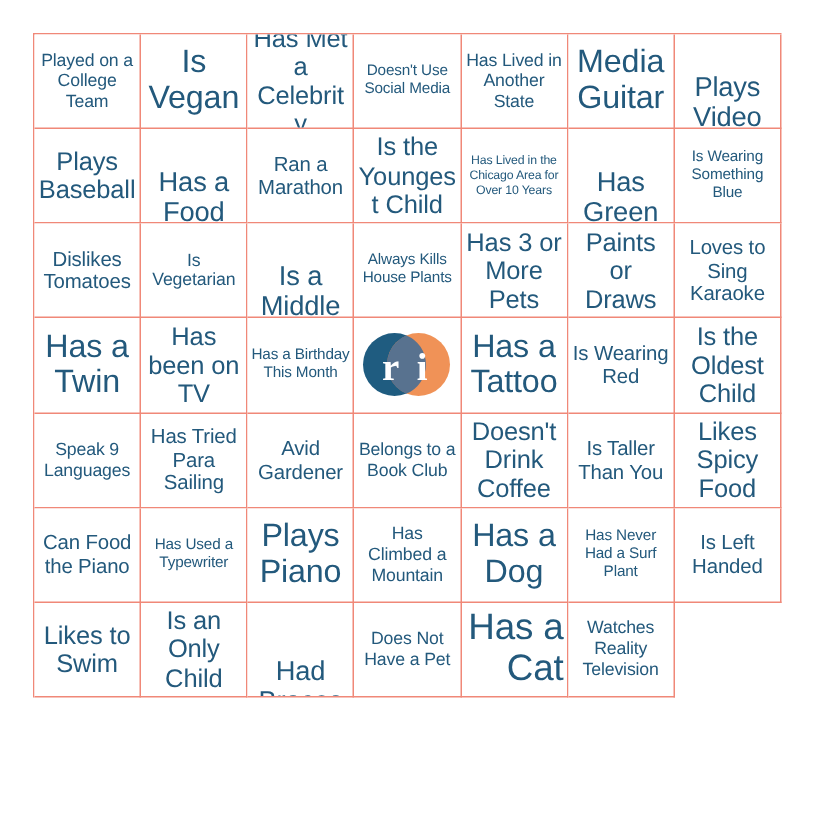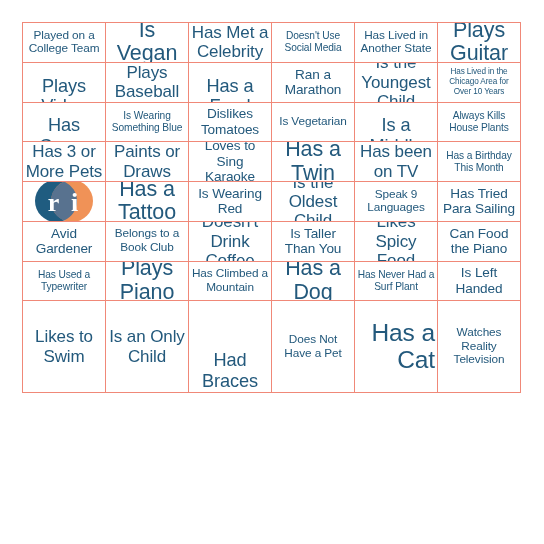--- a/index.html
+++ b/index.html
@@ -14,24 +14,24 @@
     overflow: hidden;
     font-family: "Liberation Sans", sans-serif;
     -webkit-font-smoothing: antialiased;
   }
 
   #bingo-card {
     position: absolute;
     left: 22px;
     top: 22px;
     width: 499px;
-    height: 371px;
+    height: 443px;
     box-sizing: border-box;
     display: grid;
-    grid-template-columns: repeat(6, 1fr);
+    grid-template-columns: repeat(7, 1fr);
     grid-template-rows: repeat(7, 1fr);
     border-top: 1px solid #f08878;
     border-left: 1px solid #f08878;
     background: #ffffff;
   }
 
   .bingo-cell {
     box-sizing: border-box;
     border-right: 1px solid #f08878;
     border-bottom: 1px solid #f08878;
@@ -95,21 +95,21 @@
     <div class="bingo-cell fs-l">
       <span class="cell-text">Has Met a Celebrity</span>
     </div>
     <div class="bingo-cell fs-xs">
       <span class="cell-text">Doesn't Use Social Media</span>
     </div>
     <div class="bingo-cell fs-s">
       <span class="cell-text">Has Lived in Another State</span>
     </div>
     <div class="bingo-cell fs-xxl">
-      <span class="cell-text">Plays Guitar</span>
+      <span class="cell-text">Media Guitar</span>
     </div>
     <div class="bingo-cell fs-xl">
       <span class="cell-text">Plays Video Games</span>
     </div>
     <div class="bingo-cell fs-l">
       <span class="cell-text">Plays Baseball</span>
     </div>
     <div class="bingo-cell fs-xl">
       <span class="cell-text">Has a Food Allergy</span>
     </div>

